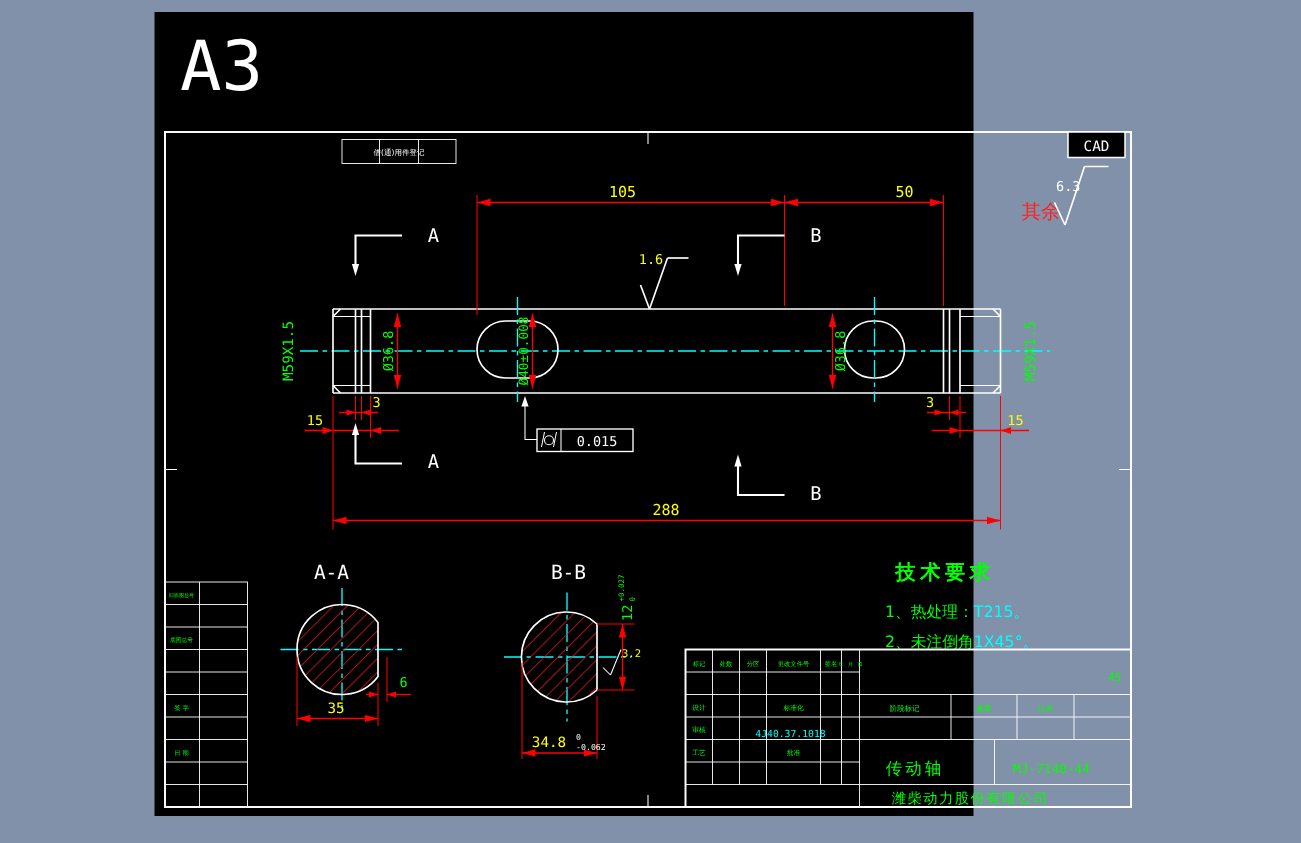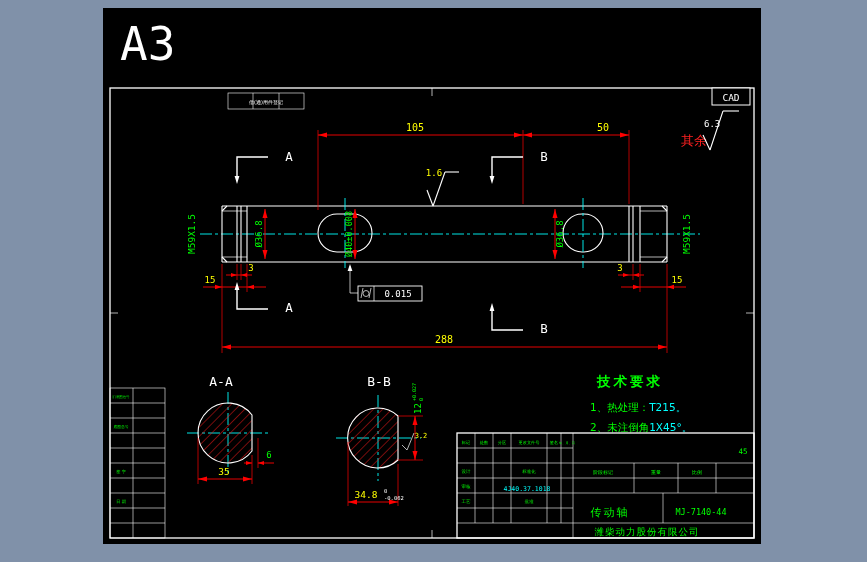--- a/index.html
+++ b/index.html
@@ -1,18 +1,18 @@
 <!DOCTYPE html>
 <html><head>
 <meta charset="utf-8">
 <style>
   html,body{margin:0;padding:0;background:#5a6b80;}
   .screen{position:relative;width:867px;height:562px;background:#8091a9;overflow:hidden;
           font-family:"DejaVu Sans",sans-serif;}
-  .canvas{position:absolute;left:103px;top:8px;width:658px;height:536px;background:#000;}
+  .canvas{position:absolute;left:103px;top:8px;width:546px;height:536px;background:#000;}
   svg{position:absolute;left:0;top:0;}
   svg text{font-family:"DejaVu Sans Mono",monospace;}
   .cn{font-family:"DejaVu Sans",sans-serif;}
   .fr{fill:none;stroke:#fff;stroke-width:1.3;}
   .wl{stroke:#fff;stroke-width:0.6;fill:none;}
   .w{stroke:#fff;stroke-width:1.1;fill:none;}
   .wt{stroke:#fff;stroke-width:0.7;fill:none;}
   .sec{stroke:#fff;stroke-width:1.4;fill:none;}
   .re{stroke:#ff0000;stroke-width:0.7;fill:none;}
   .rd{stroke:#ff0000;stroke-width:0.9;fill:none;}

